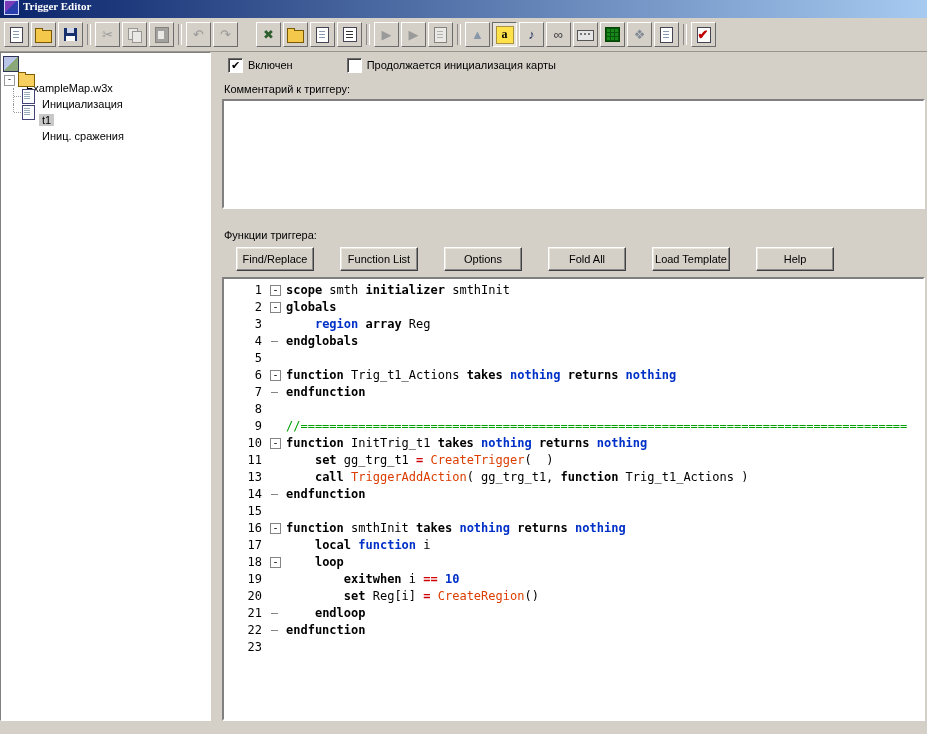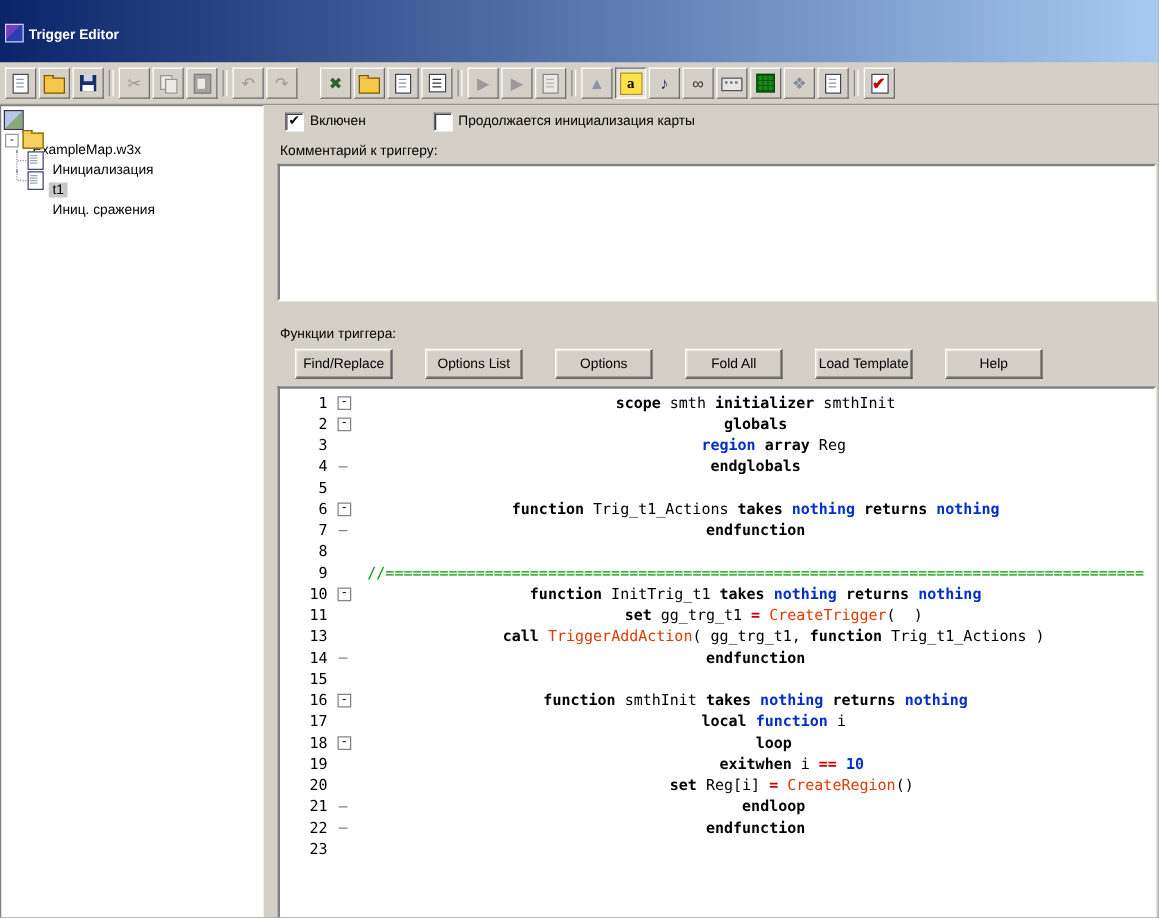--- a/index.html
+++ b/index.html
@@ -1,21 +1,21 @@
 <!DOCTYPE html>
 <html style="--chrome: #d4d0c8; --titlebar_from: #0a246a; --titlebar_to: #a6caf0; --selection_bg: #c8c8c8; --current_line_bg: #ffffc8; --kw: #000000; --type: #0030c8; --native: #dc3c00; --number: #0030c8; --operator: #d00000; --comment: #00a000;"><head>
 <meta charset="utf-8">
 <style>
   html,body{margin:0;padding:0;background:#808080;}
   .window{position:relative;width:927px;height:734px;background:var(--chrome);
     font-family:"Liberation Sans",sans-serif;font-size:11px;color:#000;overflow:hidden;}
 
   
-  .titlebar{height:18px;display:flex;align-items:flex-end;gap:4px;padding:16px 4px;
-    background:linear-gradient(90deg,var(--titlebar_from),var(--titlebar_to));}
+  .titlebar{height:18px;display:flex;align-items:flex-start;gap:4px;padding:0 4px;
+    background:linear-gradient(90deg,var(--titlebar_from),var(--titlebar_to));font-family:Liberation Serif, serif;}
   .title-icon{width:13px;height:13px;flex:none;border:1px solid #cfd4ff;
     background:linear-gradient(135deg,#7a3bb8 0 45%,#2a3fae 45% 100%);}
   .title-text{color:#fff;font-weight:bold;font-size:11px;}
 
   
   .menubar{height:19px;display:flex;align-items:center;padding-left:2px;
     border-bottom:1px solid #9a968e;background:var(--chrome);}
   .menu-item{padding:2px 7px;cursor:default;}
 
   
@@ -102,21 +102,21 @@
   
   .editor{flex:1;margin:0 2px 0 0;background:#fff;overflow:hidden;
     border:2px solid;border-color:#808080 #fff #fff #808080;
     font-family:"DejaVu Sans Mono","Liberation Mono",monospace;font-size:12px;padding-top:3px;}
   .cl{display:flex;height:17px;line-height:17px;white-space:pre;}
   .ln{width:38px;flex:none;text-align:right;padding-right:8px;color:#000;}
   .fold{width:16px;flex:none;display:flex;align-items:center;}
   .fbox{width:9px;height:9px;border:1px solid #848484;background:#fff;font-size:10px;line-height:7px;
     text-align:center;color:#000;}
   .fend{width:7px;height:1px;background:#848484;margin-left:1px;}
-  .codetext{flex:1;text-align:center;}
+  .codetext{flex:1;}
   .cl.current .fold,.cl.current .codetext{background:var(--current_line_bg);}
   .caret{display:inline-block;width:2px;height:13px;background:#000;vertical-align:-2px;}
   .s-kw{font-weight:bold;color:var(--kw);}
   .s-p{color:#000;}
   .s-ty{font-weight:bold;color:var(--type);}
   .s-nat{color:var(--native);}
   .s-num{font-weight:bold;color:var(--number);}
   .s-op{font-weight:bold;color:var(--operator);}
   .s-cm{color:var(--comment);}
 </style>
@@ -247,21 +247,21 @@
         <span>Продолжается инициализация карты</span>
       </div>
 
       <div class="section-label">Комментарий к триггеру:</div>
       <textarea class="comment" style=""></textarea>
 
       <div class="func-label">Функции триггера:</div>
 
       <div class="btnrow">
           <div class="pbtn">Find/Replace</div>
-          <div class="pbtn">Options List</div>
+          <div class="pbtn">Function List</div>
           <div class="pbtn">Options</div>
           <div class="pbtn">Fold All</div>
           <div class="pbtn">Load Template</div>
           <div class="pbtn">Help</div>
         </div>
 
       <div class="editor">
           <div class="cl"><span class="ln">1</span><span class="fold"><span class="fbox">-</span></span><span class="codetext"><span class="s-kw">scope</span><span class="s-p"> smth </span><span class="s-kw">initializer</span><span class="s-p"> smthInit</span></span></div>
           <div class="cl"><span class="ln">2</span><span class="fold"><span class="fbox">-</span></span><span class="codetext"><span class="s-kw">globals</span></span></div>
           <div class="cl"><span class="ln">3</span><span class="fold"></span><span class="codetext"><span class="s-p">    </span><span class="s-ty">region</span><span class="s-p"> </span><span class="s-kw">array</span><span class="s-p"> Reg</span></span></div>

